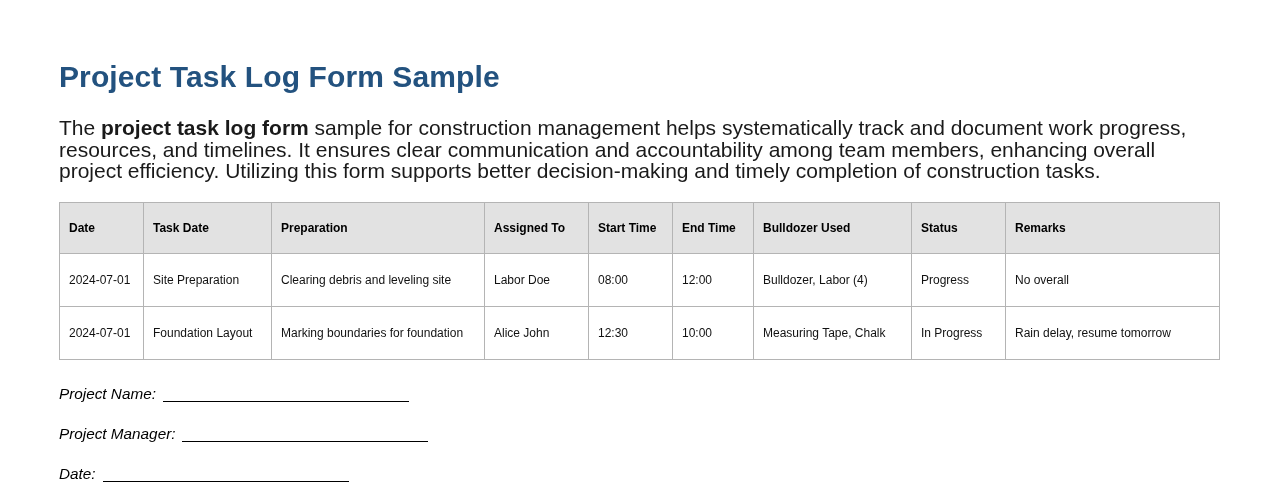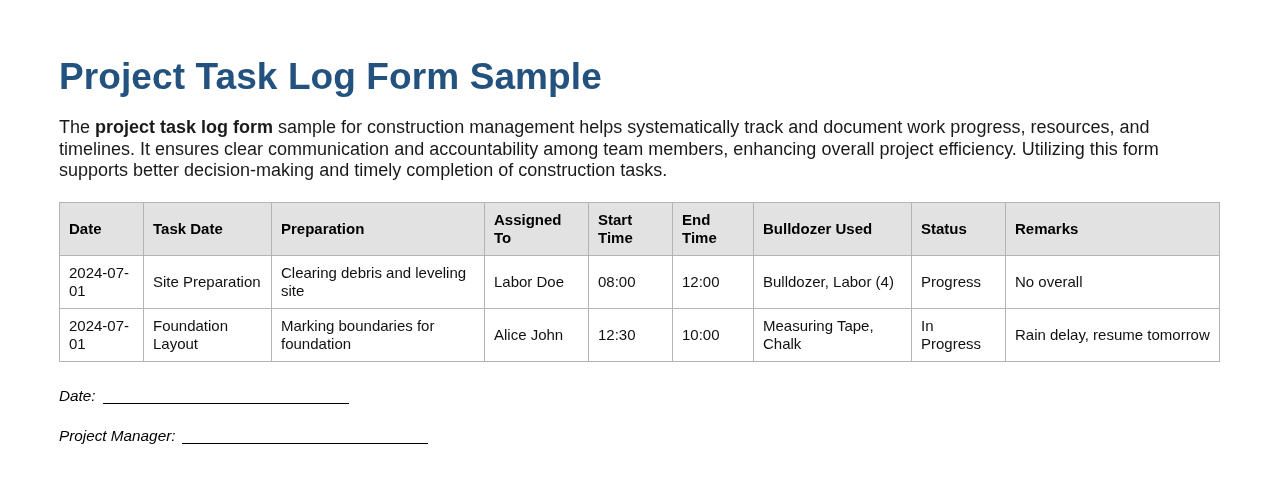--- a/index.html
+++ b/index.html
@@ -21,46 +21,46 @@
     width: 1278px;
     height: 501px;
     box-sizing: border-box;
     padding: 0 59px;
   }
 
   
   .doc-title {
     margin: 0;
     padding-top: 58px;
-    font-size: 37px;
+    font-size: 30px;
     line-height: 38px;
     font-weight: bold;
     color: #23527f;
     letter-spacing: 0.1px;
   }
 
   
   .intro {
     margin: 0;
     padding-top: 21px;
     width: 1160px;
-    font-size: 18px;
+    font-size: 21px;
     line-height: 21.5px;
     color: #1a1a1a;
     text-align: left;
   }
   .intro b { font-weight: bold; }
 
   
   .log-table {
     margin-top: 20px;
     border-collapse: collapse;
     width: 1160px;
     table-layout: fixed;
-    font-size: 15px;
+    font-size: 12px;
   }
   .log-table th,
   .log-table td {
     border: 1px solid #b4b4b4;
     padding: 8px 9px;
     vertical-align: middle;
     text-align: left;
     line-height: 18px;
     word-wrap: break-word;
     overflow-wrap: break-word;
@@ -169,20 +169,23 @@
         <td>10:00</td>
         <td>Measuring Tape, Chalk</td>
         <td>In Progress</td>
         <td>Rain delay, resume tomorrow</td>
       </tr>
     </tbody>
   </table>
 
   <div class="signature-block">
     <div class="sig-row">
-      <span class="sig-label">Date:</span><span class="sig-line w-date"></span>
+      <span class="sig-label">Project Name:</span><span class="sig-line w-name"></span>
     </div>
     <div class="sig-row">
       <span class="sig-label">Project Manager:</span><span class="sig-line w-manager"></span>
+    </div>
+    <div class="sig-row">
+      <span class="sig-label">Date:</span><span class="sig-line w-date"></span>
     </div>
   </div>
 
 </div>
 
 </body></html>

